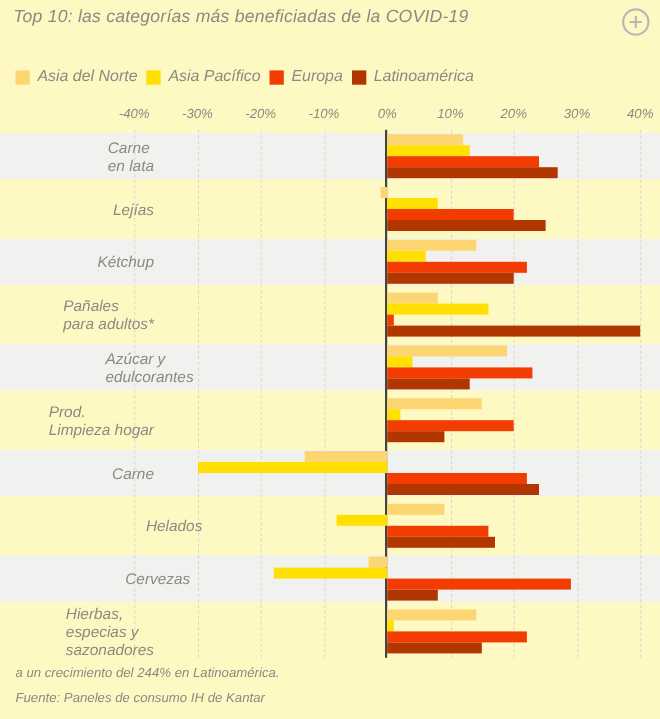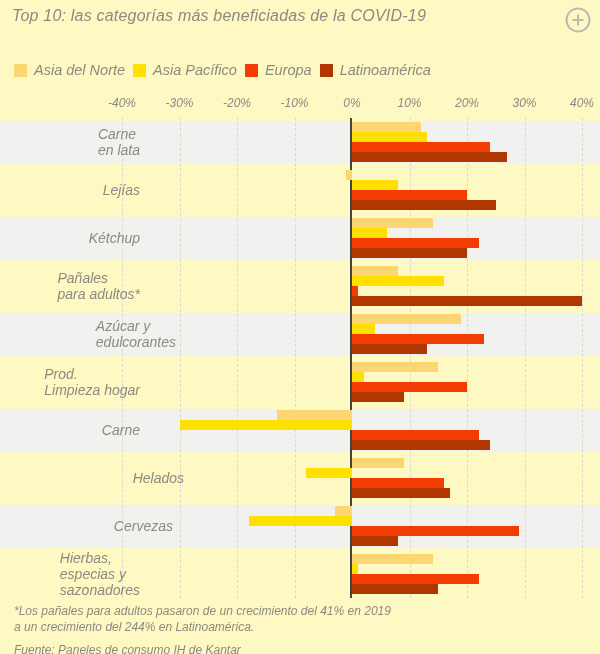--- a/index.html
+++ b/index.html
@@ -147,18 +147,17 @@
 especias y
 sazonadores</div>
         <div class="bar" style="top: 436px; left: 352px; width: 80.5px; background: rgb(251, 214, 114);"></div>
         <div class="bar" style="top: 446px; left: 352px; width: 5.75px; background: rgb(255, 224, 0);"></div>
         <div class="bar" style="top: 456px; left: 352px; width: 126.5px; background: rgb(242, 60, 2);"></div>
         <div class="bar" style="top: 466px; left: 352px; width: 86.25px; background: rgb(178, 54, 0);"></div>
       </div>
   </div>
 
   <div class="footer">
-    <div>*Los pañales para adultos pasaron de un crecimiento del 41% en 2019</div>
     <div>a un crecimiento del 244% en Latinoamérica.</div>
     <div class="source">Fuente: Paneles de consumo IH de Kantar</div>
   </div>
 
 </div>
 
 </body></html>

